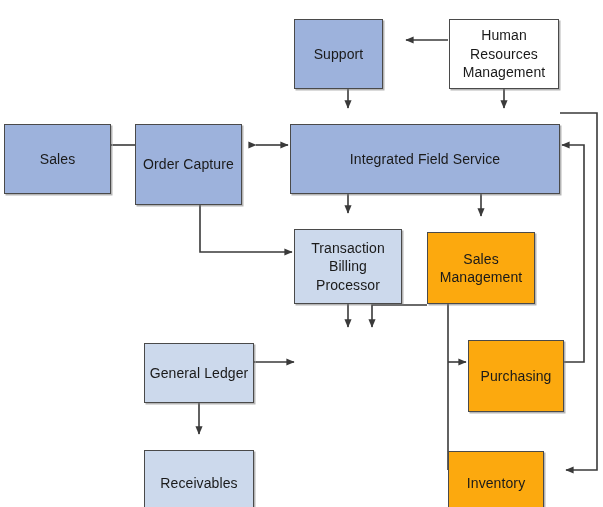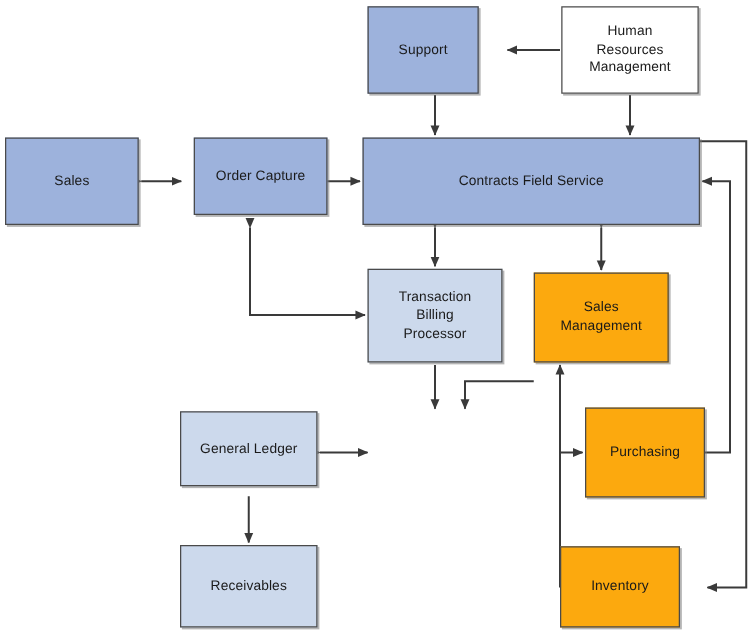--- a/index.html
+++ b/index.html
@@ -25,26 +25,27 @@
     height: 507px;
   }
   .node {
     position: absolute;
     box-sizing: border-box;
     border: 1px solid #4a4a4a;
     display: flex;
     align-items: center;
     justify-content: center;
     text-align: center;
-    font-size: 11px;
+    font-size: 14px;
     color: #1a1a1a;
     line-height: 1.32;
     letter-spacing: 0.1px;
     box-shadow: 1.5px 1.5px 0 rgba(120,120,120,0.55);
     z-index: 2;
+    margin-top: 14px;
   }
   .node-label {
     display: block;
     padding: 0 4px;
     white-space: pre-line;
   }
   .fill-blue   { background: #9db2dc; }
   .fill-ltblue { background: #ccd9ec; }
   .fill-orange { background: #fca90e; }
   .fill-white  { background: #ffffff; }
@@ -110,26 +111,26 @@
   <div class="node fill-white" style="left:449px; top:5px; width:110px; height:70px;">
     <span class="node-label">Human
 Resources
 Management</span>
   </div>
 
   <div class="node fill-blue" style="left:4px; top:110px; width:107px; height:70px;">
     <span class="node-label">Sales</span>
   </div>
 
-  <div class="node fill-blue" style="left:155px; top:110px; width:107px; height:62px;">
+  <div class="node fill-blue" style="left:135px; top:110px; width:107px; height:81px;">
     <span class="node-label">Order Capture</span>
   </div>
 
   <div class="node fill-blue" style="left:290px; top:110px; width:270px; height:70px;">
-    <span class="node-label">Contracts Field Service</span>
+    <span class="node-label">Integrated Field Service</span>
   </div>
 
   <div class="node fill-ltblue" style="left:294px; top:215px; width:108px; height:75px;">
     <span class="node-label">Transaction
 Billing
 Processor</span>
   </div>
 
   <div class="node fill-orange" style="left:427px; top:218px; width:108px; height:72px;">
     <span class="node-label">Sales

